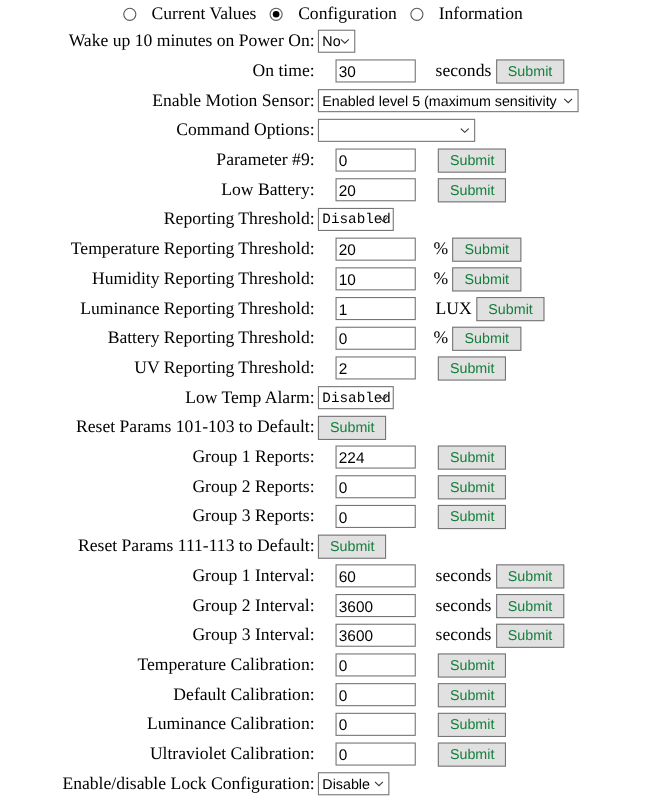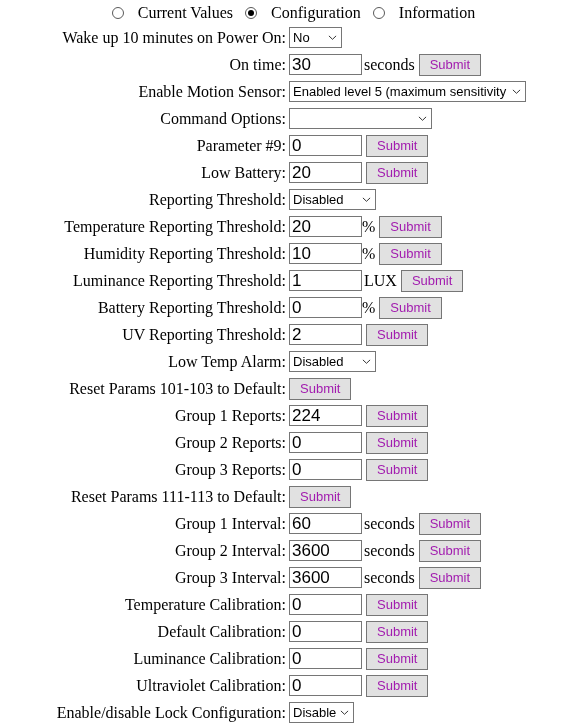--- a/index.html
+++ b/index.html
@@ -80,25 +80,25 @@
   }
 
   
   .txt {
     width: 73px;
     height: 21px;
     box-sizing: border-box;
     border: 1px solid #767676;
     background: #ffffff;
     font-family: "Liberation Sans", "DejaVu Sans", sans-serif;
-    font-size: 17px;
+    font-size: 14px;
     line-height: 19px;
     color: #000000;
     padding: 0 2px;
-    margin: 0;
+    margin: 16px;
     border-radius: 0;
     outline: none;
   }
 
   
   .sel {
     height: 21px;
     box-sizing: border-box;
     border: 1px solid #767676;
     background: #ffffff;
@@ -117,36 +117,36 @@
   .sel .chev {
     position: absolute;
     right: 4px;
     top: 50%;
     width: 9px;
     height: 9px;
     margin-top: -5px;
     pointer-events: none;
   }
   .sel .chev svg { display: block; }
-  .sel-sm  { width: 53px; }
-  .sel-lg  { width: 87px; }
+  .sel-sm  { width: 34px; }
+  .sel-lg  { width: 69px; font-family: Liberation Mono, monospace; }
   .sel-bsr { width: 143px; }
   .sel-mot { width: 237px; }
   .sel-lock{ width: 65px; }
 
   
   .btn {
     height: 22px;
     box-sizing: border-box;
     border: 1px solid #767676;
     background: #e1e1e1;
     font-family: "Liberation Sans", "DejaVu Sans", sans-serif;
     font-size: 13px;
     line-height: 19px;
-    color: #a21caf;
+    color: #15803d;
     padding: 0 10px;
     margin: 0;
     border-radius: 0;
     cursor: default;
     white-space: nowrap;
   }
 
   
   .unit {
     font-family: "Liberation Serif", "DejaVu Serif", serif;

